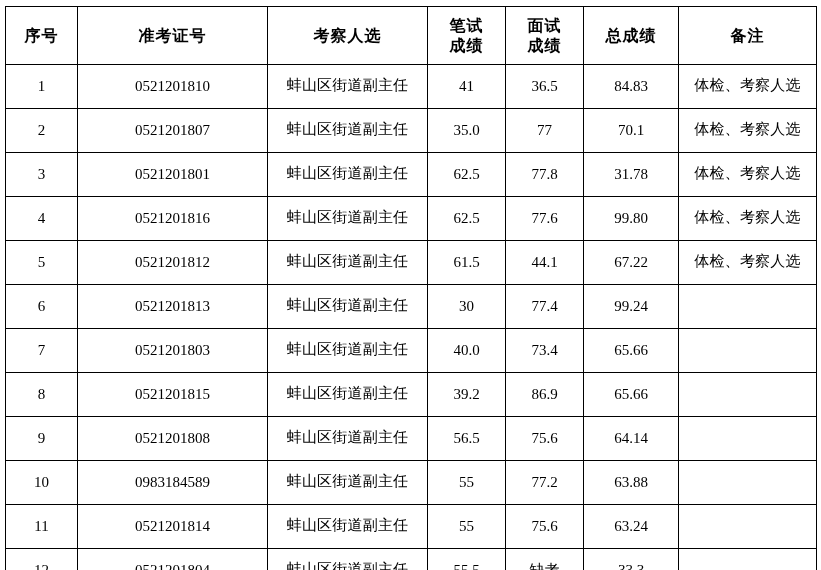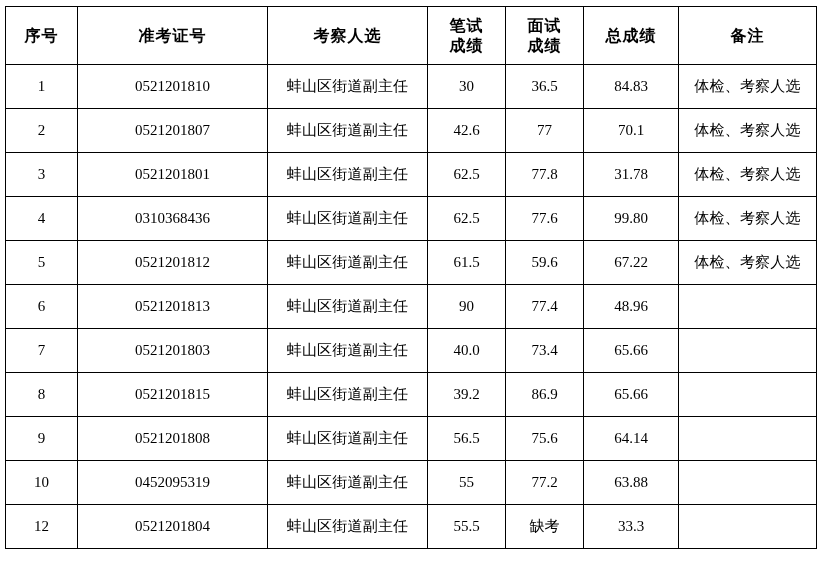--- a/index.html
+++ b/index.html
@@ -55,21 +55,21 @@
   }
   td.cell-index,
   td.cell-ticket,
   td.cell-written,
   td.cell-inter,
   td.cell-total {
     font-family: "Liberation Serif", "DejaVu Serif", serif;
   }
   td.cell-position,
   td.cell-remark {
-    font-family: Liberation Serif, serif;
+    font-family: Liberation Mono, monospace;
     font-size: 14px;
     letter-spacing: 0.2px;
   }
   td.cell-remark {
     font-size: 13px;
   }
   thead th.hdr-cn {
     font-family: "DejaVu Sans", "Liberation Sans", sans-serif;
     font-size: 16px;
     letter-spacing: 1px;
@@ -114,68 +114,68 @@
         <th class="hdr-cn">
           <span class="hdr-two-line">备注</span>
         </th>
       </tr>
     </thead>
     <tbody>
       <tr>
         <td class="cell-index">1</td>
         <td class="cell-ticket">0521201810</td>
         <td class="cell-position">蚌山区街道副主任</td>
-        <td class="cell-written">30</td>
+        <td class="cell-written">41</td>
         <td class="cell-inter">36.5</td>
         <td class="cell-total">84.83</td>
         <td class="cell-remark">体检、考察人选</td>
       </tr>
       <tr>
         <td class="cell-index">2</td>
         <td class="cell-ticket">0521201807</td>
         <td class="cell-position">蚌山区街道副主任</td>
-        <td class="cell-written">42.6</td>
+        <td class="cell-written">35.0</td>
         <td class="cell-inter">77</td>
         <td class="cell-total">70.1</td>
         <td class="cell-remark">体检、考察人选</td>
       </tr>
       <tr>
         <td class="cell-index">3</td>
         <td class="cell-ticket">0521201801</td>
         <td class="cell-position">蚌山区街道副主任</td>
         <td class="cell-written">62.5</td>
         <td class="cell-inter">77.8</td>
         <td class="cell-total">31.78</td>
         <td class="cell-remark">体检、考察人选</td>
       </tr>
       <tr>
         <td class="cell-index">4</td>
-        <td class="cell-ticket">0310368436</td>
+        <td class="cell-ticket">0521201816</td>
         <td class="cell-position">蚌山区街道副主任</td>
         <td class="cell-written">62.5</td>
         <td class="cell-inter">77.6</td>
         <td class="cell-total">99.80</td>
         <td class="cell-remark">体检、考察人选</td>
       </tr>
       <tr>
         <td class="cell-index">5</td>
         <td class="cell-ticket">0521201812</td>
         <td class="cell-position">蚌山区街道副主任</td>
         <td class="cell-written">61.5</td>
-        <td class="cell-inter">59.6</td>
+        <td class="cell-inter">44.1</td>
         <td class="cell-total">67.22</td>
         <td class="cell-remark">体检、考察人选</td>
       </tr>
       <tr>
         <td class="cell-index">6</td>
         <td class="cell-ticket">0521201813</td>
         <td class="cell-position">蚌山区街道副主任</td>
-        <td class="cell-written">90</td>
+        <td class="cell-written">30</td>
         <td class="cell-inter">77.4</td>
-        <td class="cell-total">48.96</td>
+        <td class="cell-total">99.24</td>
         <td class="cell-remark"></td>
       </tr>
       <tr>
         <td class="cell-index">7</td>
         <td class="cell-ticket">0521201803</td>
         <td class="cell-position">蚌山区街道副主任</td>
         <td class="cell-written">40.0</td>
         <td class="cell-inter">73.4</td>
         <td class="cell-total">65.66</td>
         <td class="cell-remark"></td>
@@ -193,25 +193,34 @@
         <td class="cell-index">9</td>
         <td class="cell-ticket">0521201808</td>
         <td class="cell-position">蚌山区街道副主任</td>
         <td class="cell-written">56.5</td>
         <td class="cell-inter">75.6</td>
         <td class="cell-total">64.14</td>
         <td class="cell-remark"></td>
       </tr>
       <tr>
         <td class="cell-index">10</td>
-        <td class="cell-ticket">0452095319</td>
+        <td class="cell-ticket">0983184589</td>
         <td class="cell-position">蚌山区街道副主任</td>
         <td class="cell-written">55</td>
         <td class="cell-inter">77.2</td>
         <td class="cell-total">63.88</td>
+        <td class="cell-remark"></td>
+      </tr>
+      <tr>
+        <td class="cell-index">11</td>
+        <td class="cell-ticket">0521201814</td>
+        <td class="cell-position">蚌山区街道副主任</td>
+        <td class="cell-written">55</td>
+        <td class="cell-inter">75.6</td>
+        <td class="cell-total">63.24</td>
         <td class="cell-remark"></td>
       </tr>
       <tr>
         <td class="cell-index">12</td>
         <td class="cell-ticket">0521201804</td>
         <td class="cell-position">蚌山区街道副主任</td>
         <td class="cell-written">55.5</td>
         <td class="cell-inter">缺考</td>
         <td class="cell-total">33.3</td>
         <td class="cell-remark"></td>

